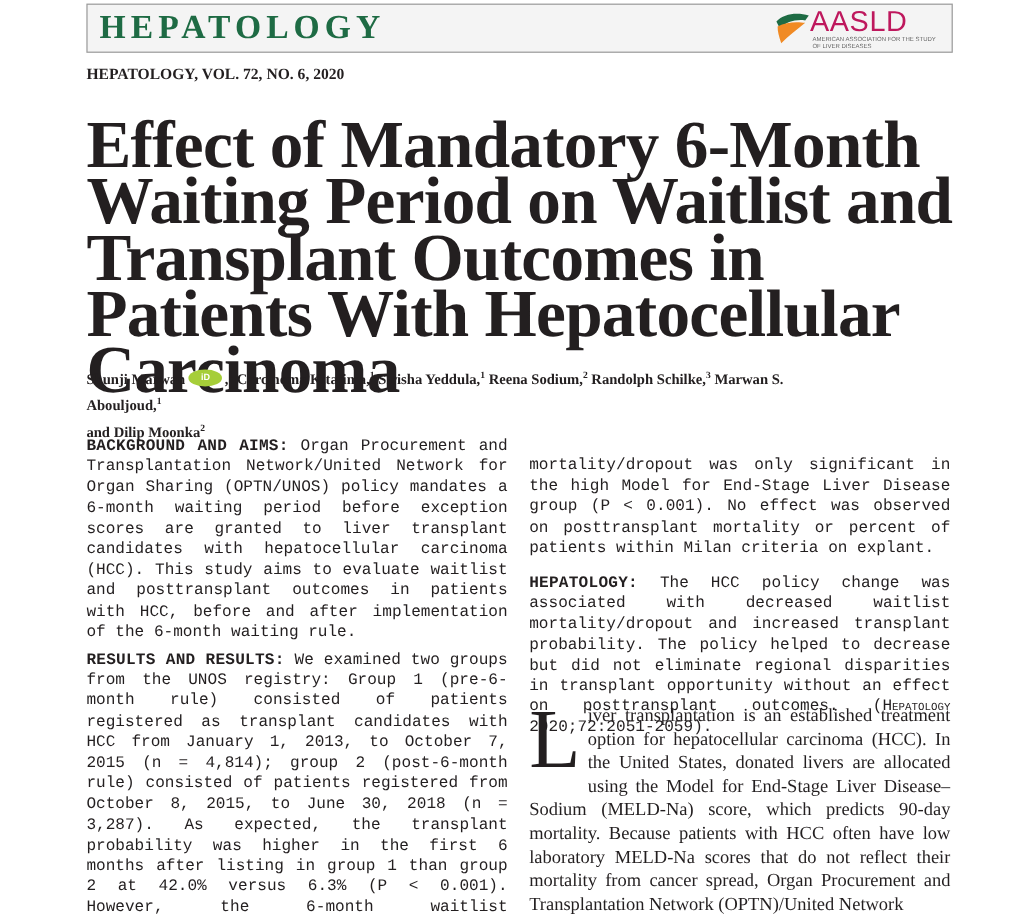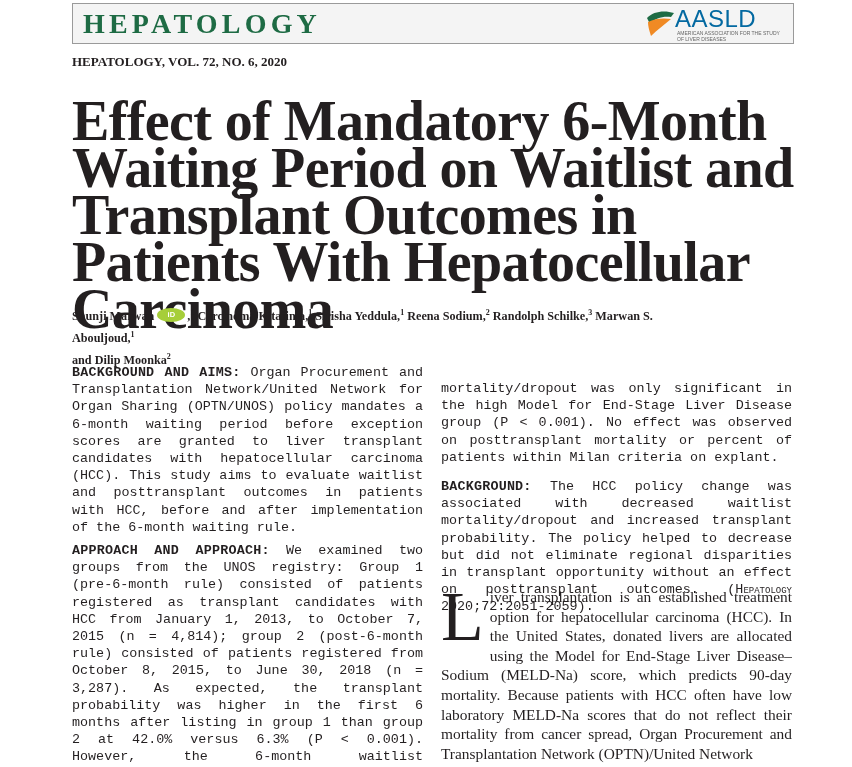--- a/index.html
+++ b/index.html
@@ -12,21 +12,21 @@
     }
     .masthead-title {
       position: absolute; left: 10px; top: 4px;
       font-family: "Liberation Serif", serif; font-weight: bold;
       font-size: 28px; letter-spacing: 4.2px; color: #1e6b44;
     }
     .logo { position: absolute; right: 8px; top: 2px; width: 140px; height: 36px; }
     .logo svg { position: absolute; left: 0; top: 2px; }
     .logo-text {
       position: absolute; left: 30px; top: -1px;
-      font-family: "Liberation Sans", sans-serif; font-size: 24px; color: #0369a1; letter-spacing: 0.5px;
+      font-family: "Liberation Sans", sans-serif; font-size: 24px; color: #be185d; letter-spacing: 0.5px;
     }
     .logo-sub {
       position: absolute; left: 32px; top: 25px; width: 108px;
       font-family: "Liberation Sans", sans-serif; font-size: 5px; line-height: 5.5px; color: #666; text-transform: uppercase;
       text-align: left;
     }
 
     .journal-ref {
       position: absolute; left: 72px; top: 54px;
       font-family: "Liberation Serif", serif; font-weight: bold; font-size: 13px; color: #231f20; text-align: right;
@@ -95,29 +95,29 @@
   <span>Marwan S. Abouljoud</span>,<sup>1</sup><br>
   and <span>Dilip Moonka</span><sup>2</sup>
 </div>
 
 <div class="col col-left clip-bottom" style="height:410px;">
   <p class="para">
     <span class="label">BACKGROUND AND AIMS:</span>
     <span>Organ Procurement and Transplantation Network/United Network for Organ Sharing (OPTN/UNOS) policy mandates a 6-month waiting period before exception scores are granted to liver transplant candidates with hepatocellular carcinoma (HCC). This study aims to evaluate waitlist and posttransplant outcomes in patients with HCC, before and after implementation of the 6-month waiting rule.</span>
   </p>
   <p class="para">
-    <span class="label">APPROACH AND APPROACH:</span>
+    <span class="label">RESULTS AND RESULTS:</span>
     <span>We examined two groups from the UNOS registry: Group 1 (pre-6-month rule) consisted of patients registered as transplant candidates with HCC from January 1, 2013, to October 7, 2015 (n = 4,814); group 2 (post-6-month rule) consisted of patients registered from October 8, 2015, to June 30, 2018 (n = 3,287). As expected, the transplant probability was higher in the first 6 months after listing in group 1 than group 2 at 42.0% versus 6.3% (P &lt; 0.001). However, the 6-month waitlist mortality/dropout rate was lower in group 2 at 1.2% than group 1 at 4.1% (P &lt; 0.001). To assess regional parity of transplant, UNOS regions were categorized into three groups based on Model for End-Stage Liver Disease score at transplant: lower-score (regions 3, 10, and 11), middle-score (1, 2, 6, 8, and 9), and higher-score region groups (4, 5, and 7). Outcomes were compared from the time exception points were given, which</span>
   </p>
 </div>
 
 <div class="col col-right">
   <p class="para" style="margin-bottom:12px;">mortality/dropout was only significant in the high Model for End-Stage Liver Disease group (P &lt; 0.001). No effect was observed on posttransplant mortality or percent of patients within Milan criteria on explant.</p>
   <p class="para">
-    <span class="label">BACKGROUND:</span>
+    <span class="label">HEPATOLOGY:</span>
     <span>The HCC policy change was associated with decreased waitlist mortality/dropout and increased transplant probability. The policy helped to decrease but did not eliminate regional disparities in transplant opportunity without an effect on posttransplant outcomes. (</span><span class="smallcaps">Hepatology</span><span> 2020;72:2051-2059).</span>
   </p>
 </div>
 
 <div class="intro clip-bottom" style="height:180px;">
   <span class="dropcap">L</span>
   <span>iver transplantation is an established treatment option for hepatocellular carcinoma (HCC). In the United States, donated livers are allocated using the Model for End-Stage Liver Disease–Sodium (MELD-Na) score, which predicts 90-day mortality. Because patients with HCC often have low laboratory MELD-Na scores that do not reflect their mortality from cancer spread, Organ Procurement and Transplantation Network (OPTN)/United Network</span>
 </div>
 
 </body></html>

